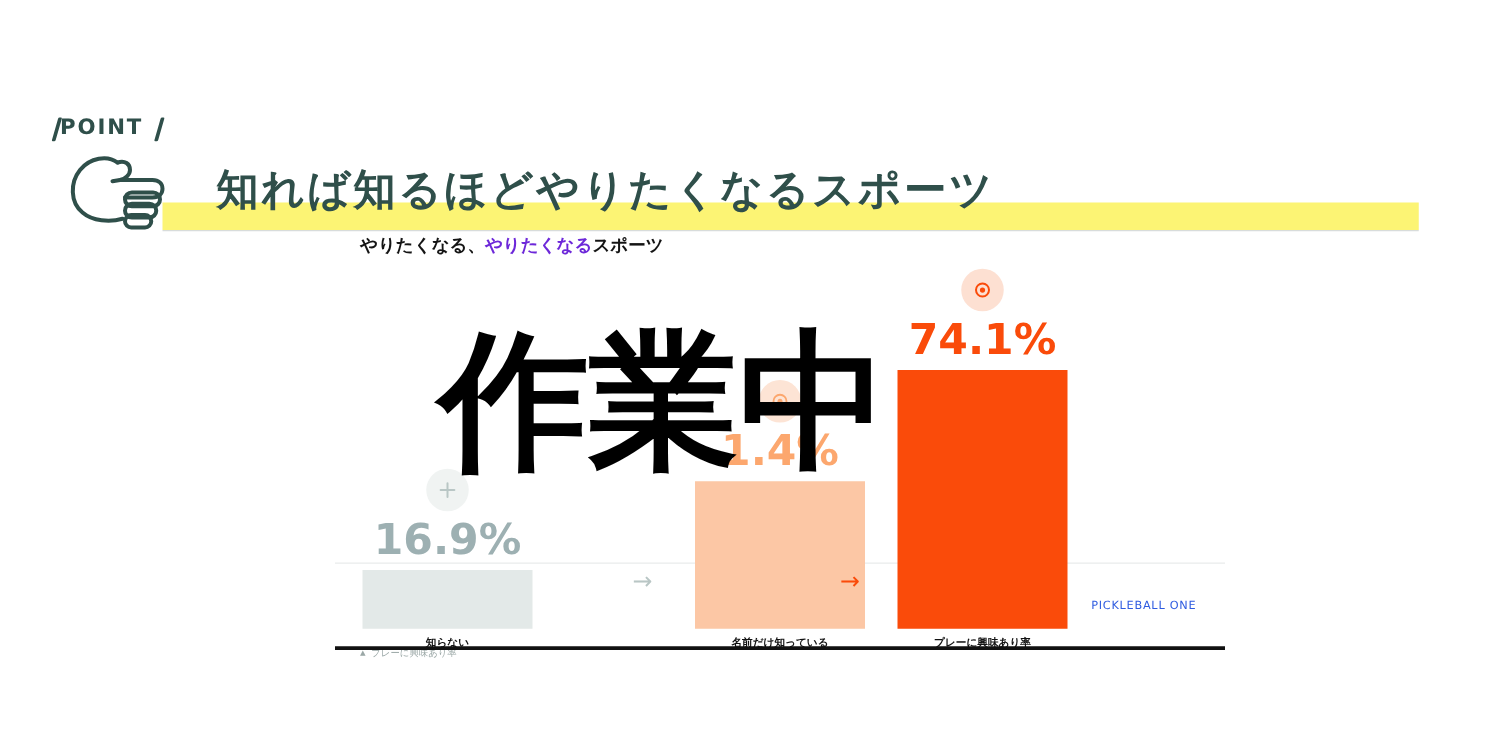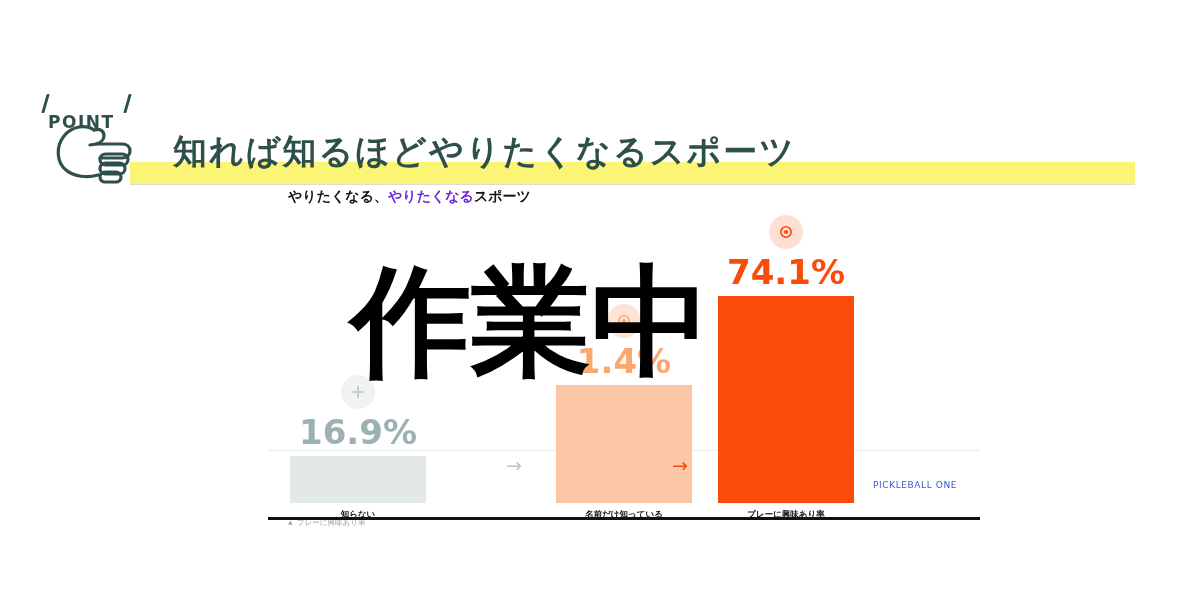--- a/index.html
+++ b/index.html
@@ -29,21 +29,20 @@
   .point-badge .point-word {
     position: absolute;
     left: 6px;
     top: 0px;
     font-size: 17px;
     font-weight: bold;
     letter-spacing: 1.5px;
     color: #2F4F4A;
     font-family: "DejaVu Sans", sans-serif;
     white-space: nowrap;
-    margin-top: 20px;
   }
   .point-badge .slash-l,
   .point-badge .slash-r {
     position: absolute;
     top: 2px;
     width: 3px;
     height: 19px;
     background: #2F4F4A;
     border-radius: 1px;
   }

